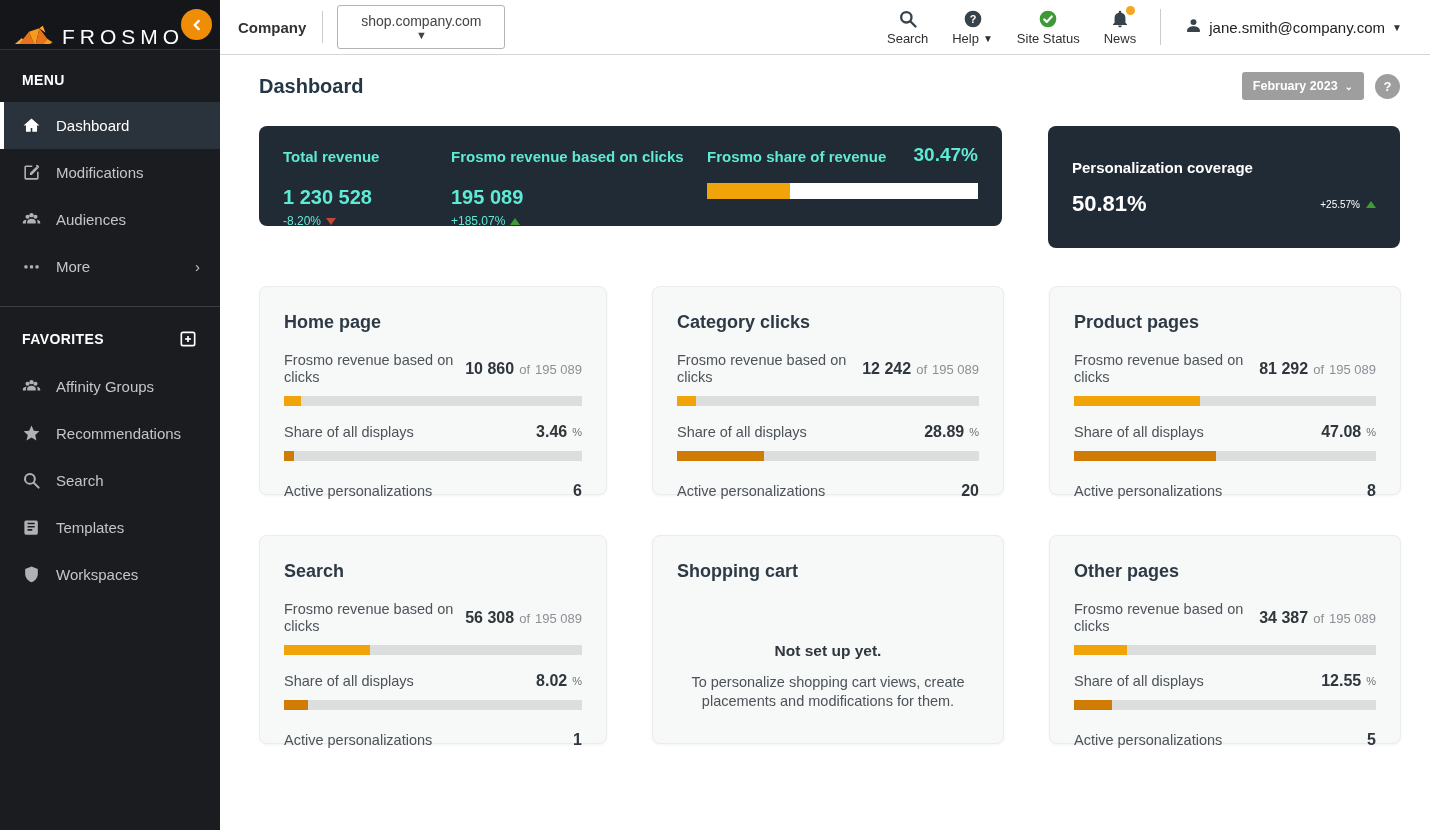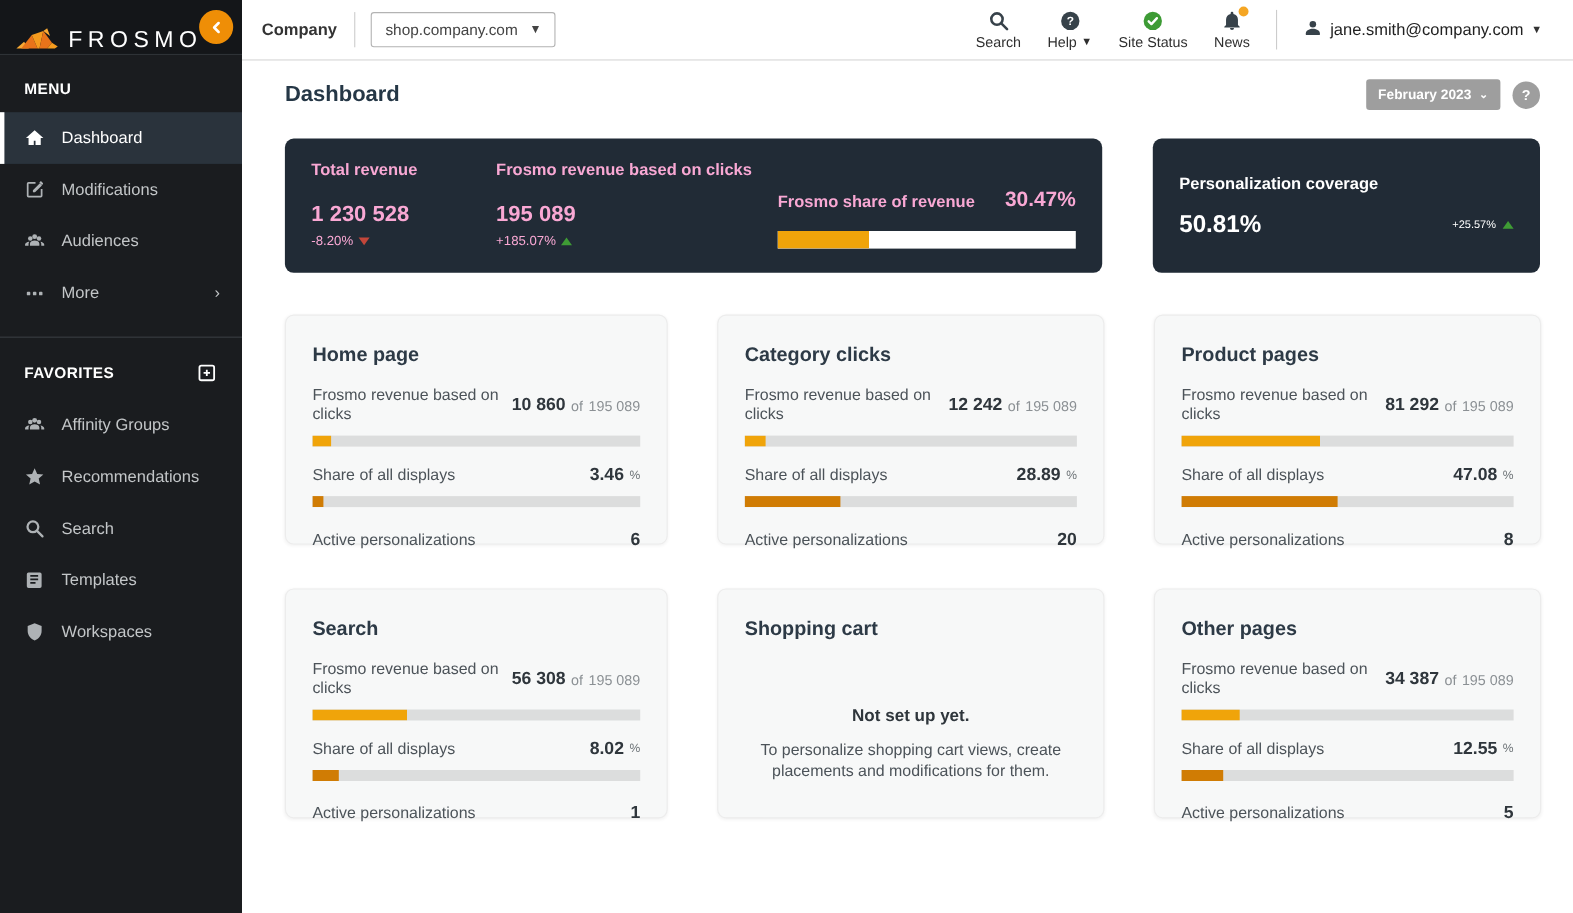--- a/index.html
+++ b/index.html
@@ -24,21 +24,21 @@
   .chev { margin-left:auto; font-size:15px; color:#c3c6c8; }
   .sidebar-divider { border-top:1px solid #3a3e42; margin-top:16px; }
   .plus-btn { margin-left:auto; width:20px; height:20px; color:#fff; cursor:pointer; }
   .plus-btn svg { width:20px; height:20px; }
 
   
   .main { flex:1; display:flex; flex-direction:column; background:#fff; min-width:0; }
   .topbar { height:55px; border-bottom:1px solid #d6d6d6; display:flex; align-items:center; padding:0 28px 0 18px; flex-shrink:0; }
   .company-label { font-weight:bold; font-size:15px; color:#333; }
   .tdiv { width:1px; height:32px; background:#ccc; margin:0 14px 0 16px; }
-  .site-select { width:168px; border:1px solid #b3b3b3; border-radius:3px; padding:7px 12px; font-size:14px; color:#444; display:flex; align-items:center; justify-content:space-between; cursor:pointer; background:#fff; }
+  .site-select { width:168px; border:1px solid #b3b3b3; border-radius:3px; padding:7px 12px; font-size:14px; color:#444; display:flex; align-items:center; justify-content:space-between; cursor:pointer; background:#fff;flex-direction:column; }
   .site-select .caret { font-size:11px; color:#444; }
   .topbar-right { margin-left:auto; display:flex; align-items:center; gap:24px; }
   .tb-action { display:flex; flex-direction:column; align-items:center; gap:2px; font-size:13px; color:#2f2f2f; cursor:pointer; }
   .tb-action .ticon { height:21px; display:flex; align-items:flex-end; color:#37424a; position:relative; }
   .tb-action .ticon svg { width:20px; height:20px; }
   .tb-label { white-space:nowrap; display:flex; align-items:center; gap:4px; }
   .tb-label .caret { font-size:10px; }
   .dot { position:absolute; top:-2px; right:-5px; width:9px; height:9px; border-radius:50%; background:#f5a623; }
   .vdivider { width:1px; height:36px; background:#ccc; }
   .user-menu { display:flex; align-items:center; gap:7px; font-size:15px; color:#222; cursor:pointer; }
@@ -48,21 +48,21 @@
   
   .content { padding:0 30px 0 39px; flex:1; }
   .page-head { display:flex; align-items:center; margin-top:17px; }
   .page-title { font-size:20px; font-weight:bold; color:#253746; }
   .head-right { margin-left:auto; display:flex; align-items:center; gap:11px; }
   .period-btn { background:#9e9e9e; color:#fff; font-weight:bold; font-size:12.5px; border:none; border-radius:3px; padding:7px 11px; display:flex; align-items:center; gap:7px; cursor:pointer; font-family:inherit; }
   .period-btn .caret { font-size:10px; }
   .circle-help { width:25px; height:25px; border-radius:50%; background:#9e9e9e; color:#fff; font-weight:bold; font-size:13px; display:flex; align-items:center; justify-content:center; cursor:pointer; }
 
   .kpi-row { display:flex; gap:46px; margin-top:26px; }
-  .kpi-main { width:743px; height:122px; background:#212b36; border-radius:8px; color:#f9a8d4; padding:22px 24px; display:flex;align-items:flex-end; }
+  .kpi-main { width:743px; height:100px; background:#212b36; border-radius:8px; color:#5eead4; padding:22px 24px; display:flex; }
   .kpi-col1 { width:168px; flex-shrink:0; }
   .kpi-col2 { width:256px; flex-shrink:0; }
   .kpi-col3 { flex:1; }
   .kpi-label { font-size:15px; font-weight:bold; }
   .kpi-value { font-size:20px; font-weight:bold; margin-top:21px; }
   .kpi-change { font-size:12px; margin-top:5px; display:flex; align-items:center; gap:5px; }
   .tri-down { width:0; height:0; border-left:5px solid transparent; border-right:5px solid transparent; border-top:7px solid #c2463a; }
   .tri-up { width:0; height:0; border-left:5px solid transparent; border-right:5px solid transparent; border-bottom:7px solid #3f9c35; }
   .share-head { display:flex; justify-content:space-between; align-items:flex-start; }
   .share-value { font-size:19px; font-weight:bold; margin-top:-4px; }

